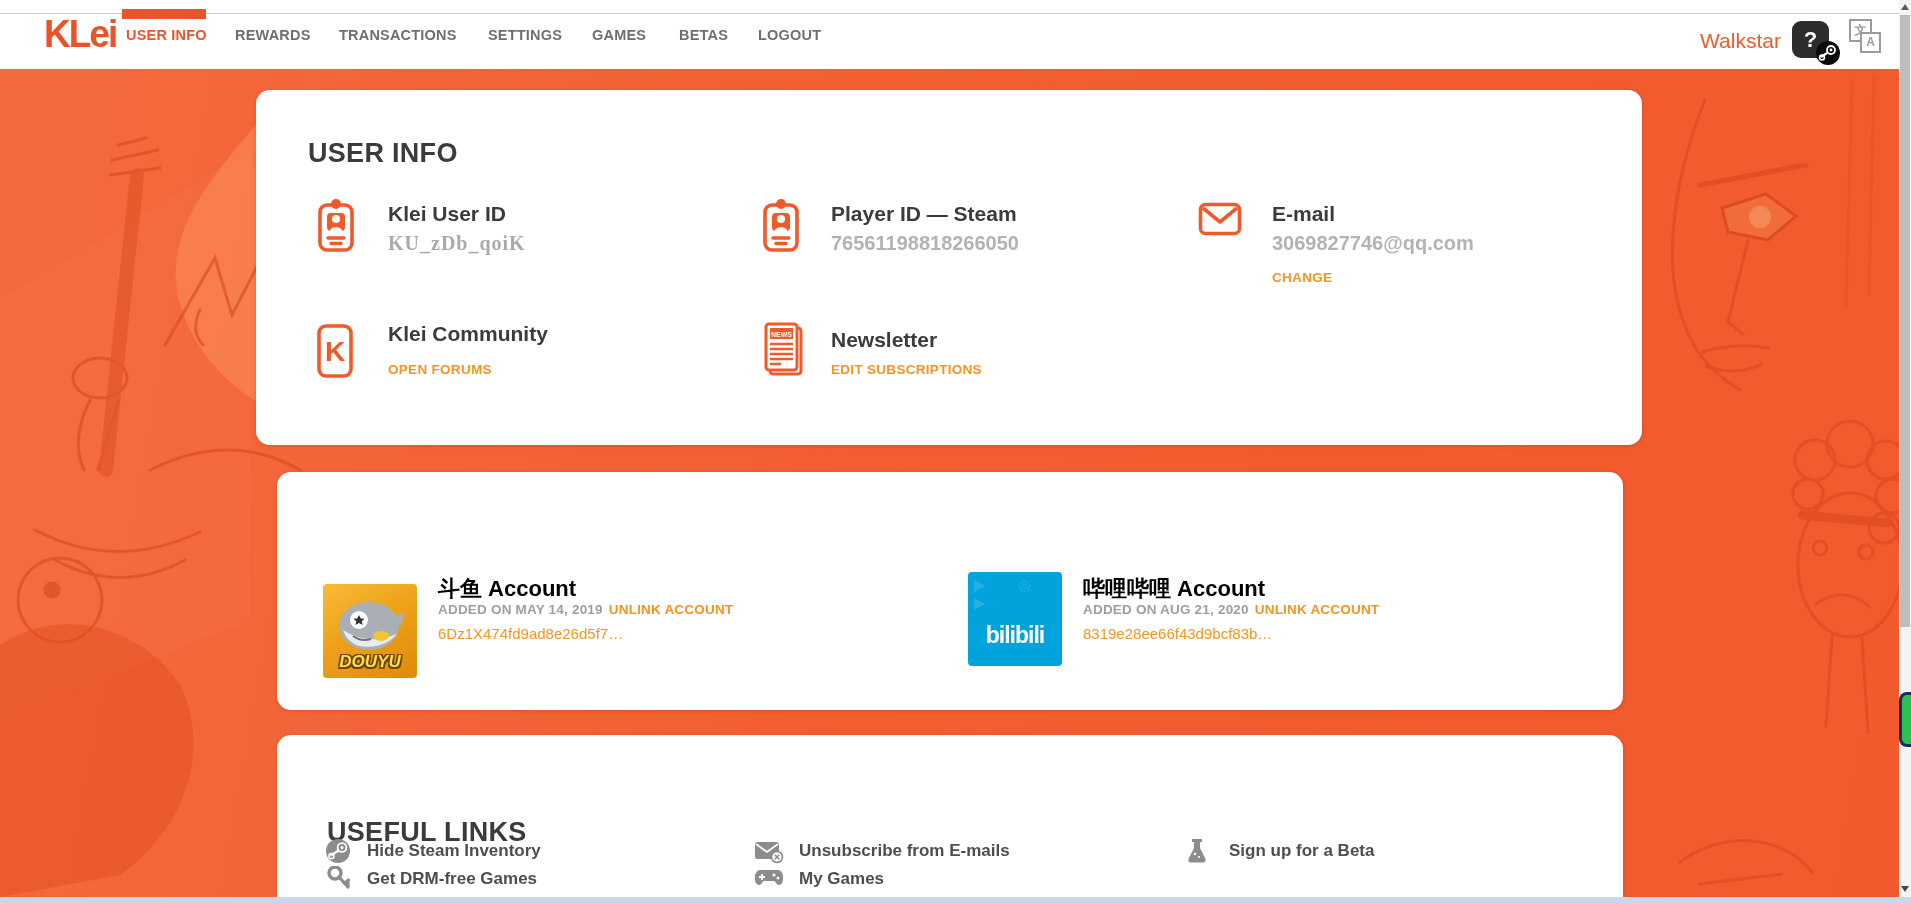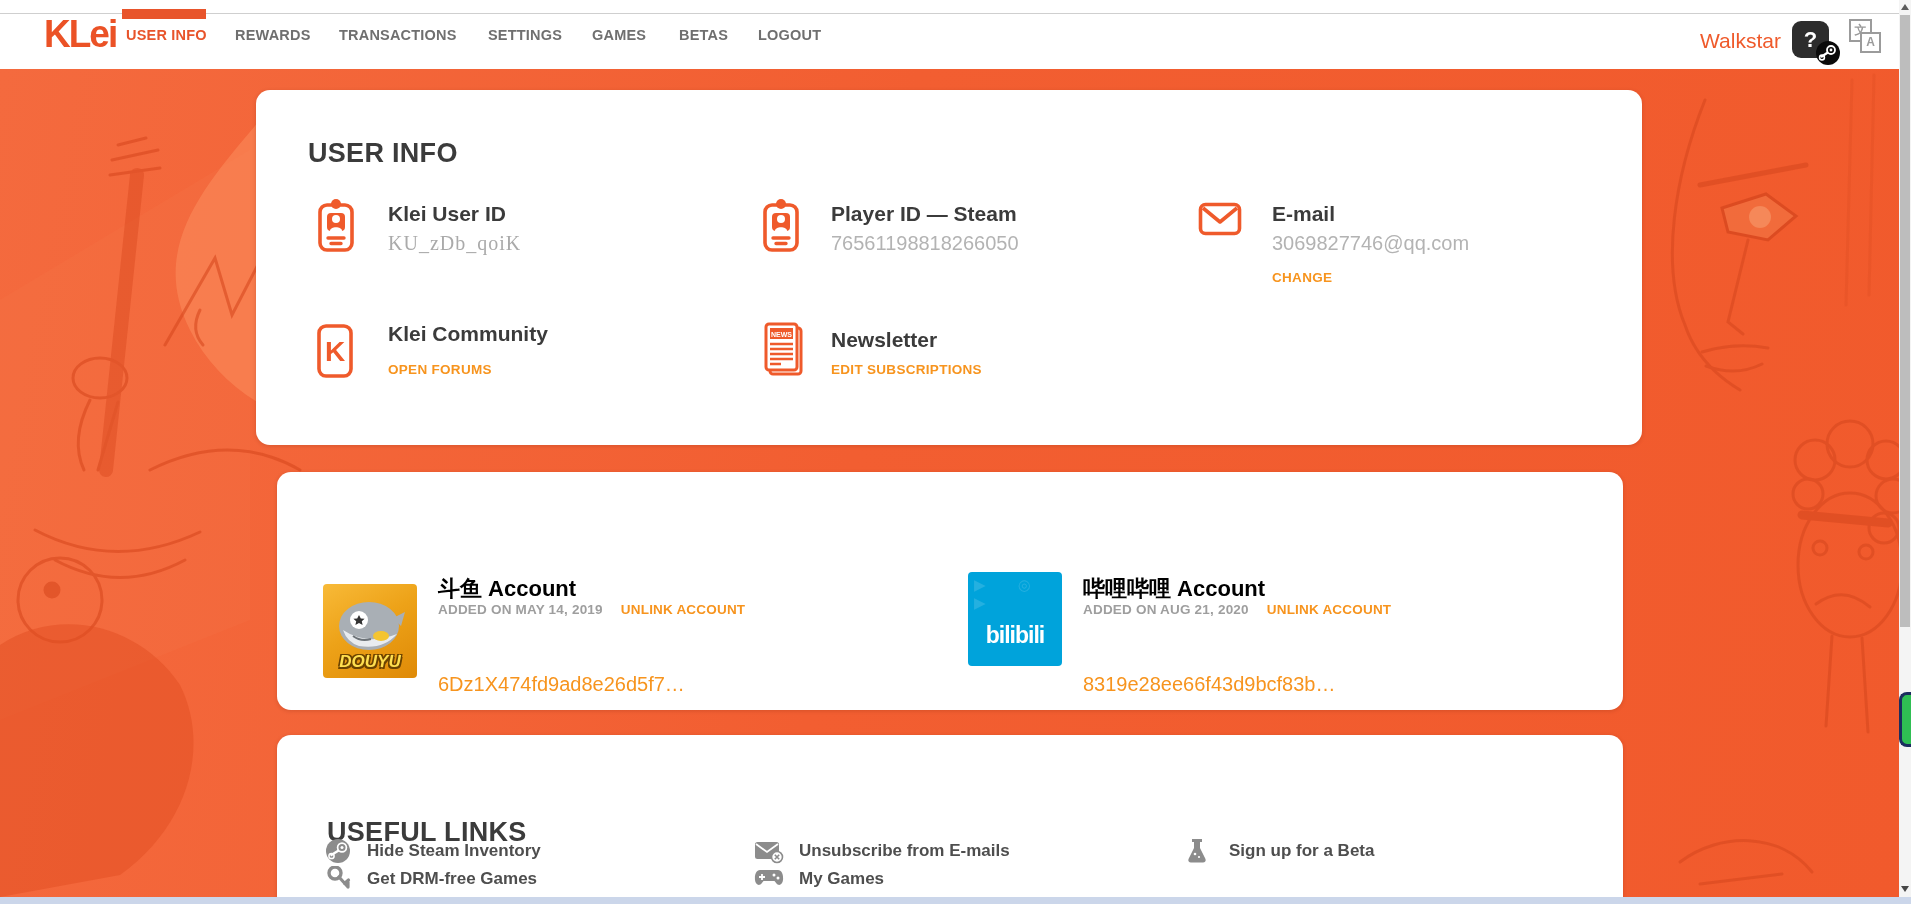--- a/index.html
+++ b/index.html
@@ -35,40 +35,40 @@
   .card{position:absolute;background:#fff;border-radius:14px;box-shadow:0 1px 4px rgba(90,20,0,.18);}
   .card1{left:256px;top:90px;width:1386px;height:355px;}
   .card2{left:277px;top:472px;width:1346px;height:238px;}
   .card3{left:277px;top:735px;width:1346px;height:200px;border-radius:14px 14px 0 0;}
   .card h2{position:absolute;margin:0;font-size:27px;color:#3b3b3b;letter-spacing:.3px;}
   .card1 h2{left:52px;top:48px;}
   .card2 h2{left:48px;top:44px;}
   .card3 h2{left:50px;top:46px;margin-top:36px;}
 
   .field-label{position:absolute;font-size:21px;font-weight:bold;color:#3b3b3b;white-space:nowrap;}
-  .field-value{position:absolute;font-size:20px;color:#b3b3b3;white-space:nowrap;}
+  .field-value{position:absolute;font-size:20px;color:#b3b3b3;white-space:nowrap;font-weight:bold;}
   .mono-serif{font-family:"Liberation Serif",serif;letter-spacing:1px;color:#aaa;}
   .action-link{position:absolute;font-size:13.5px;font-weight:bold;color:#F7941E;letter-spacing:.3px;cursor:pointer;white-space:nowrap;}
 
   .ficon{position:absolute;}
 
   
   .acc-logo{position:absolute;width:94px;height:94px;border-radius:4px;overflow:hidden;}
   .douyu{background:linear-gradient(150deg,#F8BA38 0%,#EDA218 45%,#DF8A07 100%);margin-top:12px;}
   .douyu .dy-text{position:absolute;left:0;right:0;bottom:6px;text-align:center;font-size:17px;font-style:italic;
     font-weight:bold;color:#FFDF4F;letter-spacing:0;
     text-shadow:-1.5px -1.5px 0 #6b4300,1.5px -1.5px 0 #6b4300,-1.5px 1.5px 0 #6b4300,1.5px 1.5px 0 #6b4300;}
   .bili{background:#00A3DB;}
   .bili .bl-text{position:absolute;left:0;right:0;top:50px;text-align:center;font-size:23px;font-weight:bold;
     color:#fff;letter-spacing:-1px;}
   .bili .bl-pat{position:absolute;left:6px;top:4px;color:rgba(255,255,255,.14);font-size:15px;letter-spacing:14px;}
   .acc-name{position:absolute;font-size:22px;font-weight:bold;color:#000000;white-space:nowrap;}
   .acc-added{position:absolute;font-size:13.5px;font-weight:bold;color:#9e9e9e;letter-spacing:.2px;white-space:nowrap;}
-  .acc-unlink{font-size:13.5px;font-weight:bold;color:#F7941E;letter-spacing:.2px;margin-left:18px;cursor:pointer;}
-  .acc-hash{position:absolute;font-size:20px;color:#F7941E;white-space:nowrap;cursor:pointer;margin-top:48px;}
+  .acc-unlink{font-size:13.5px;font-weight:bold;color:#F7941E;letter-spacing:.2px;margin-left:6px;cursor:pointer;}
+  .acc-hash{position:absolute;font-size:15px;color:#F7941E;white-space:nowrap;cursor:pointer;}
 
   
   .ulink{position:absolute;font-size:17px;font-weight:bold;color:#4e4e4e;white-space:nowrap;cursor:pointer;}
   .uicon{position:absolute;}
 
   
   .vscroll{position:absolute;left:1899px;top:0;width:12px;height:897px;background:#F4F4F4;}
   .vthumb{position:absolute;left:1px;top:15px;width:10px;height:612px;background:#BDBDBD;cursor:pointer;}
   .varrow-up{position:absolute;left:2px;top:4px;width:0;height:0;cursor:pointer;
     border-left:4px solid transparent;border-right:4px solid transparent;border-bottom:6px solid #5a5a5a;}

